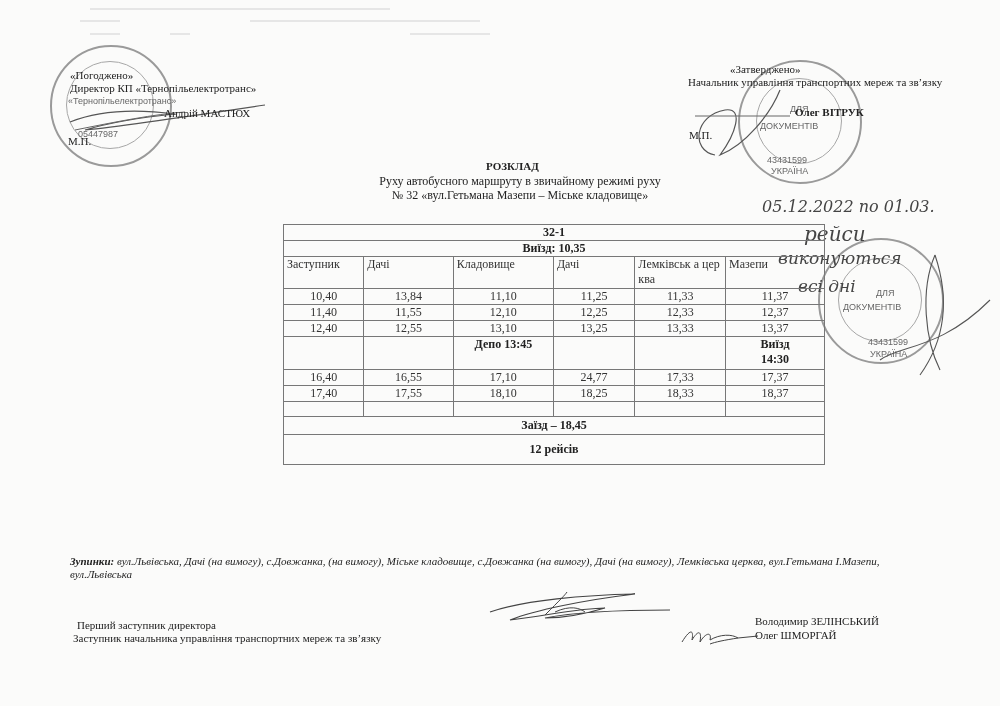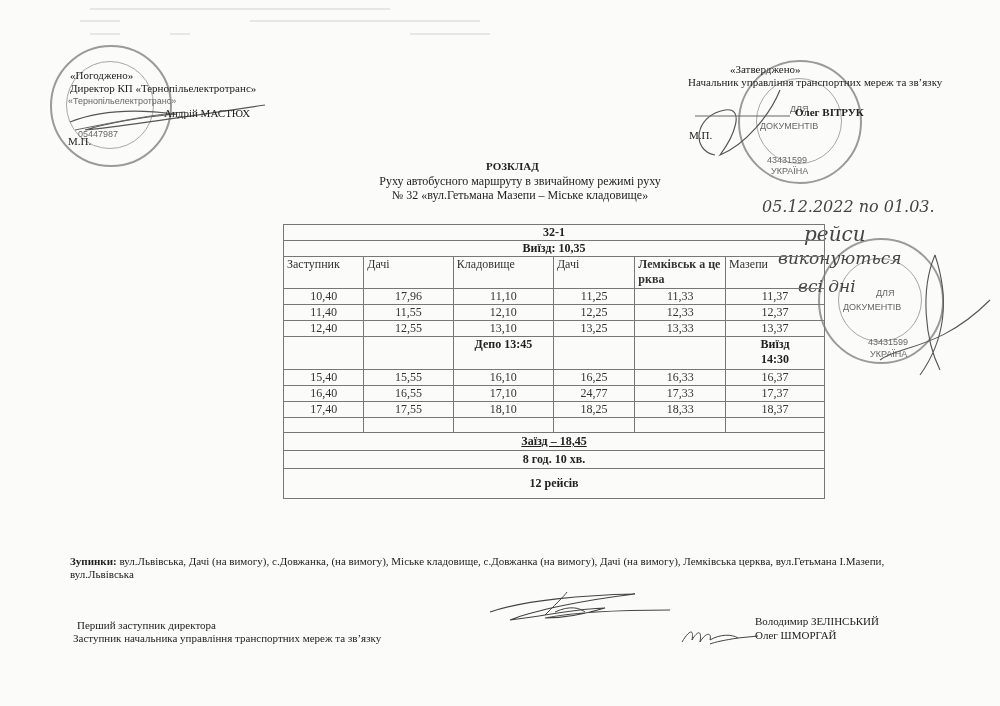--- a/index.html
+++ b/index.html
@@ -122,27 +122,27 @@
     <td colspan="6" class="center b">32-1</td>
   </tr>
   <tr class="hdr">
     <td colspan="6" class="center b">Виїзд: 10,35</td>
   </tr>
   <tr class="colhdr">
     <td>Заступник</td>
     <td>Дачі</td>
     <td>Кладовище</td>
     <td>Дачі</td>
-    <td style="white-space:normal;word-break:break-all;font-weight:bold;">Лемківськ а церква</td>
+    <td style="white-space:normal;word-break:break-all;">Лемківськ а церква</td>
     <td>Мазепи</td>
   </tr>
 
   <tr>
     <td class="num">10,40</td>
-    <td class="num">17,96</td>
+    <td class="num">13,84</td>
     <td class="num">11,10</td>
     <td class="num">11,25</td>
     <td class="num">11,33</td>
     <td class="num">11,37</td>
   </tr>
   <tr>
     <td class="num">11,40</td>
     <td class="num">11,55</td>
     <td class="num">12,10</td>
     <td class="num">12,25</td>
@@ -164,28 +164,20 @@
     <td class="center b">Депо 13:45</td>
     <td></td>
     <td></td>
     <td class="center b">
       <div>Виїзд</div>
       <div>14:30</div>
     </td>
   </tr>
 
   <tr>
-    <td class="num">15,40</td>
-    <td class="num">15,55</td>
-    <td class="num">16,10</td>
-    <td class="num">16,25</td>
-    <td class="num">16,33</td>
-    <td class="num">16,37</td>
-  </tr>
-  <tr>
     <td class="num">16,40</td>
     <td class="num">16,55</td>
     <td class="num">17,10</td>
     <td class="num">24,77</td>
     <td class="num">17,33</td>
     <td class="num">17,37</td>
   </tr>
   <tr>
     <td class="num">17,40</td>
     <td class="num">17,55</td>
@@ -198,32 +190,29 @@
   <tr class="empty">
     <td></td>
         <td></td>
         <td></td>
     <td></td>
         <td></td>
         <td></td>
   </tr>
 
   <tr class="hdr">
-    <td colspan="6" class="center b" style="height:17px;line-height:17px;text-decoration:underline;">Заїзд – 18,45</td>
-  </tr>
-  <tr class="hdr">
-    <td colspan="6" class="center b" style="height:17px;line-height:17px;">8 год. 10 хв.</td>
+    <td colspan="6" class="center b" style="height:17px;line-height:17px;">Заїзд – 18,45</td>
   </tr>
   <tr class="tall">
     <td colspan="6" class="center b" style="height:29px;">12 рейсів</td>
   </tr>
 </tbody>
   </table>
 
-<div class="abs" style="left:70px;top:555px;width:900px;font-size:11px;line-height:13px;">
+<div class="abs" style="left:70px;top:555px;width:900px;font-size:11px;line-height:13px;font-style:italic;">
   <span class="b">Зупинки:</span>
   <span>вул.Львівська, Дачі (на вимогу), с.Довжанка, (на вимогу), Міське кладовище, с.Довжанка (на вимогу), Дачі (на вимогу), Лемківська церква, вул.Гетьмана І.Мазепи,</span><br>
   <span>вул.Львівська</span>
 </div>
 
 <div>
   <div class="abs txt11" style="left:77px;top:619px;">Перший заступник директора</div>
   <div class="abs txt11" style="left:73px;top:632px;">Заступник начальника управління транспортних мереж та зв’язку</div>
   <svg class="sig" style="left:485px;top:590px;" width="180" height="40">
     <path d="M5 22 C40 10, 100 5, 150 4 C100 10, 50 20, 25 30 C60 26, 95 18, 120 18 C100 24, 80 28, 60 28 C90 22, 140 20, 185 20" stroke="#444" stroke-width="1.1" fill="none"></path>

